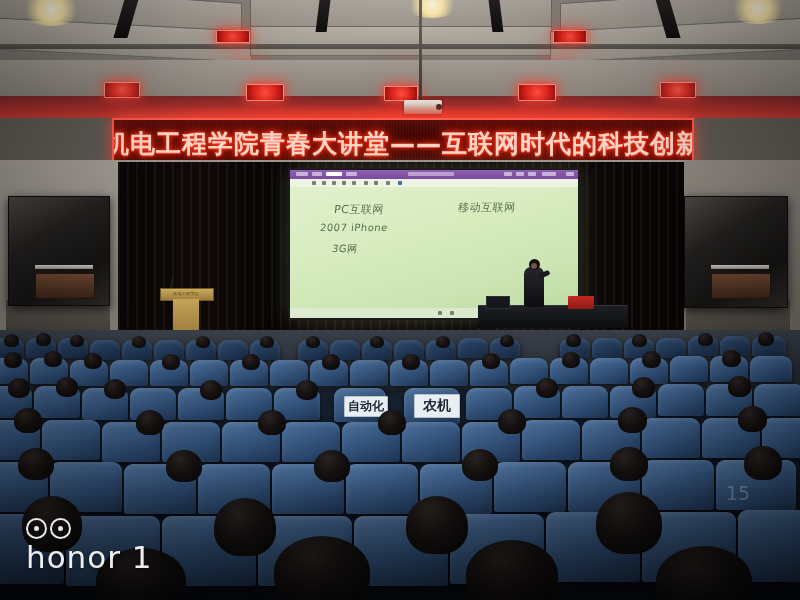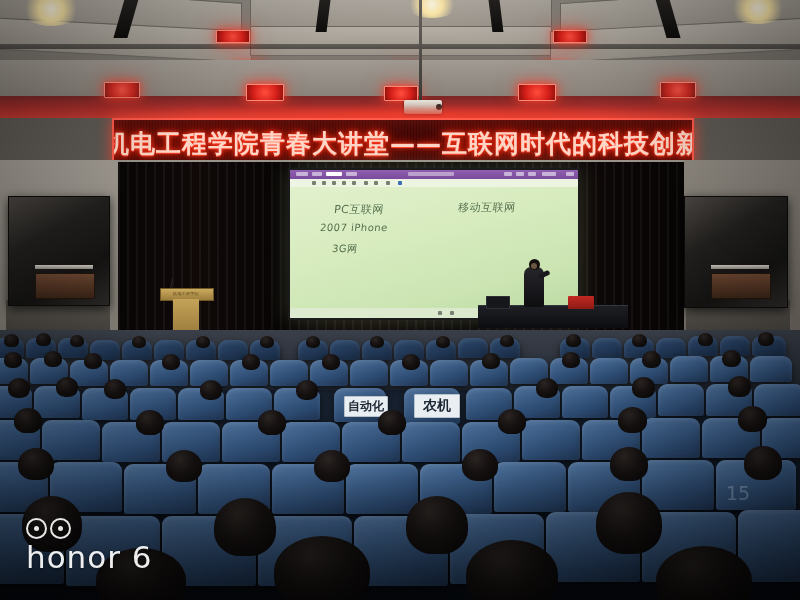--- a/index.html
+++ b/index.html
@@ -465,16 +465,16 @@
 
   <div id="wm" class="abs">
     <div id="wm-cam">
       <div class="wm-lens">
           <div class="wm-dot"></div>
         </div>
       <div class="wm-lens">
           <div class="wm-dot"></div>
         </div>
     </div>
-    <div id="wm-text">honor 6</div>
+    <div id="wm-text">honor 1</div>
   </div>
 
 </div>
 
 </body></html>

